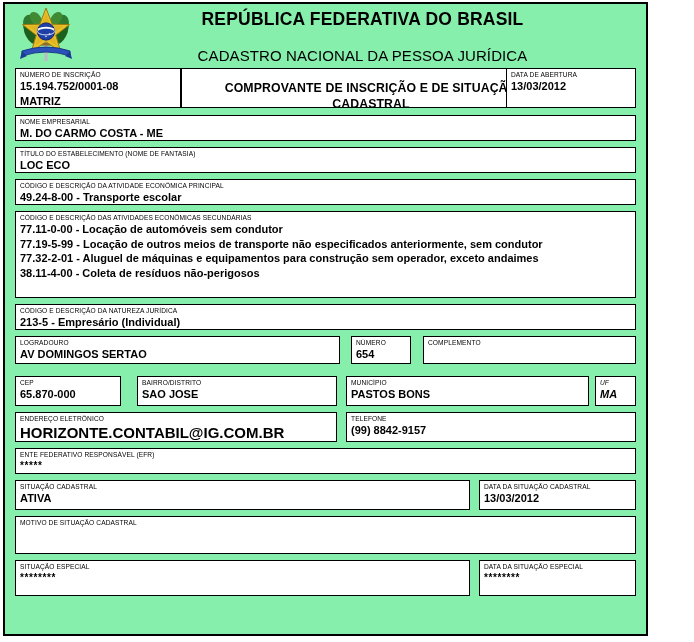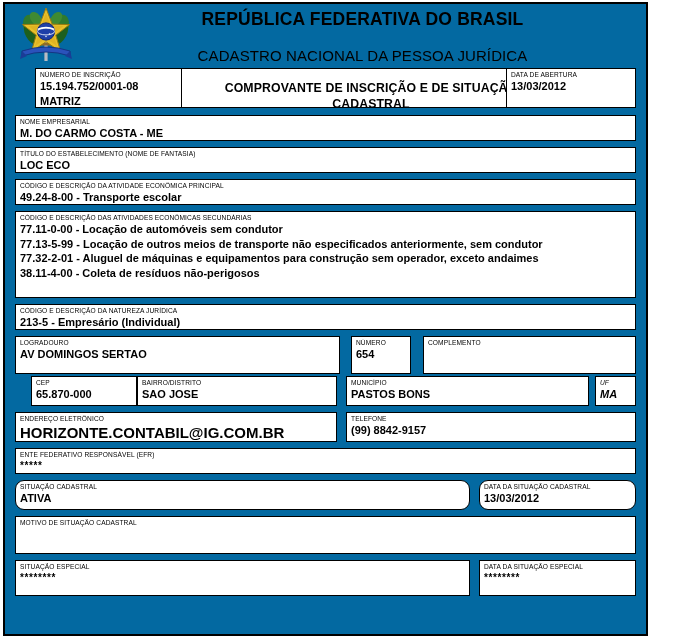--- a/index.html
+++ b/index.html
@@ -16,21 +16,21 @@
   }
 
   .page {
     position: absolute;
     left: 3px;
     top: 2px;
     width: 645px;
     height: 634px;
     border: 2px solid #000;
     box-sizing: border-box;
-    background: #0369a1;
+    background: #86efac;
   }
 
   
   .header {
     position: relative;
     height: 64px;
     box-sizing: border-box;
   }
   .emblem {
     position: absolute;
@@ -90,55 +90,55 @@
   }
   .val.small { font-size: 15px; }
 
   
   .idstrip {
     position: relative;
     margin: 0 10px 7px 10px;
     height: 40px;
   }
   .idstrip .box { position: absolute; top: 0; height: 40px; }
-  .id-insc   { left: 0;     width: 166px; margin-left: 20px; }
+  .id-insc   { left: 0;     width: 166px; }
   .id-title  { left: 166px; width: 380px; display: flex; align-items: flex-start; justify-content: center; padding: 11px 6px; }
   .id-abert  { left: 491px; right: 0; }
   .id-title .doc-title {
     font-size: 12.3px;
     font-weight: bold;
     text-align: center;
     line-height: 1.32;
     letter-spacing: .1px;
   }
 
   
   .addr { position: relative; margin: 0 10px 6px 10px; height: 34px; }
-  .addr .box { position: absolute; top: 0; height: 38px; }
+  .addr .box { position: absolute; top: 0; height: 28px; }
   .a-log  { left: 0;     width: 325px; }
   .a-num  { left: 336px; width: 60px; }
   .a-comp { left: 408px; right: 0; }
 
   
   .cepline { position: relative; margin: 0 10px 6px 10px; height: 30px; }
   .cepline .box { position: absolute; top: 0; height: 30px; }
-  .c-cep  { left: 16px;     width: 106px; }
+  .c-cep  { left: 0;     width: 106px; }
   .c-bai  { left: 122px; width: 200px; }
   .c-mun  { left: 331px; width: 243px; }
   .c-uf   { left: 580px; right: 0; font-style: italic; }
 
   
   .mailline { position: relative; margin: 0 10px 6px 10px; height: 30px; }
   .mailline .box { position: absolute; top: 0; height: 30px; }
   .m-mail { left: 0;     width: 322px; }
   .m-tel  { left: 331px; right: 0; }
 
   
   .sitline { position: relative; margin: 0 10px 6px 10px; height: 30px; }
-  .sitline .box { position: absolute; top: 0; height: 30px; border-radius: 9px; }
+  .sitline .box { position: absolute; top: 0; height: 30px; }
   .s-sit  { left: 0;     width: 455px; }
   .s-data { left: 464px; right: 0; }
 
   
   .espline { position: relative; margin: 0 10px 0 10px; height: 36px; }
   .espline .box { position: absolute; top: 0; height: 36px; }
   .e-esp  { left: 0;     width: 455px; }
   .e-data { left: 464px; right: 0; }
 
   .box-tall { height: 38px; }
@@ -236,21 +236,21 @@
     <div class="box box-h26">
       <div class="lbl">CÓDIGO E DESCRIÇÃO DA ATIVIDADE ECONÔMICA PRINCIPAL</div>
       <div class="val">49.24-8-00 - Transporte escolar</div>
     </div>
   </div>
 
   <div class="row">
     <div class="box" style="height:87px;">
       <div class="lbl">CÓDIGO E DESCRIÇÃO DAS ATIVIDADES ECONÔMICAS SECUNDÁRIAS</div>
       <div class="list-item">77.11-0-00 - Locação de automóveis sem condutor</div>
-      <div class="list-item">77.13-5-99 - Locação de outros meios de transporte não especificados anteriormente, sem condutor</div>
+      <div class="list-item">77.19-5-99 - Locação de outros meios de transporte não especificados anteriormente, sem condutor</div>
       <div class="list-item">77.32-2-01 - Aluguel de máquinas e equipamentos para construção sem operador, exceto andaimes</div>
       <div class="list-item">38.11-4-00 - Coleta de resíduos não-perigosos</div>
     </div>
   </div>
 
   <div class="row">
     <div class="box box-h26">
       <div class="lbl">CÓDIGO E DESCRIÇÃO DA NATUREZA JURÍDICA</div>
       <div class="val">213-5 - Empresário (Individual)</div>
     </div>

